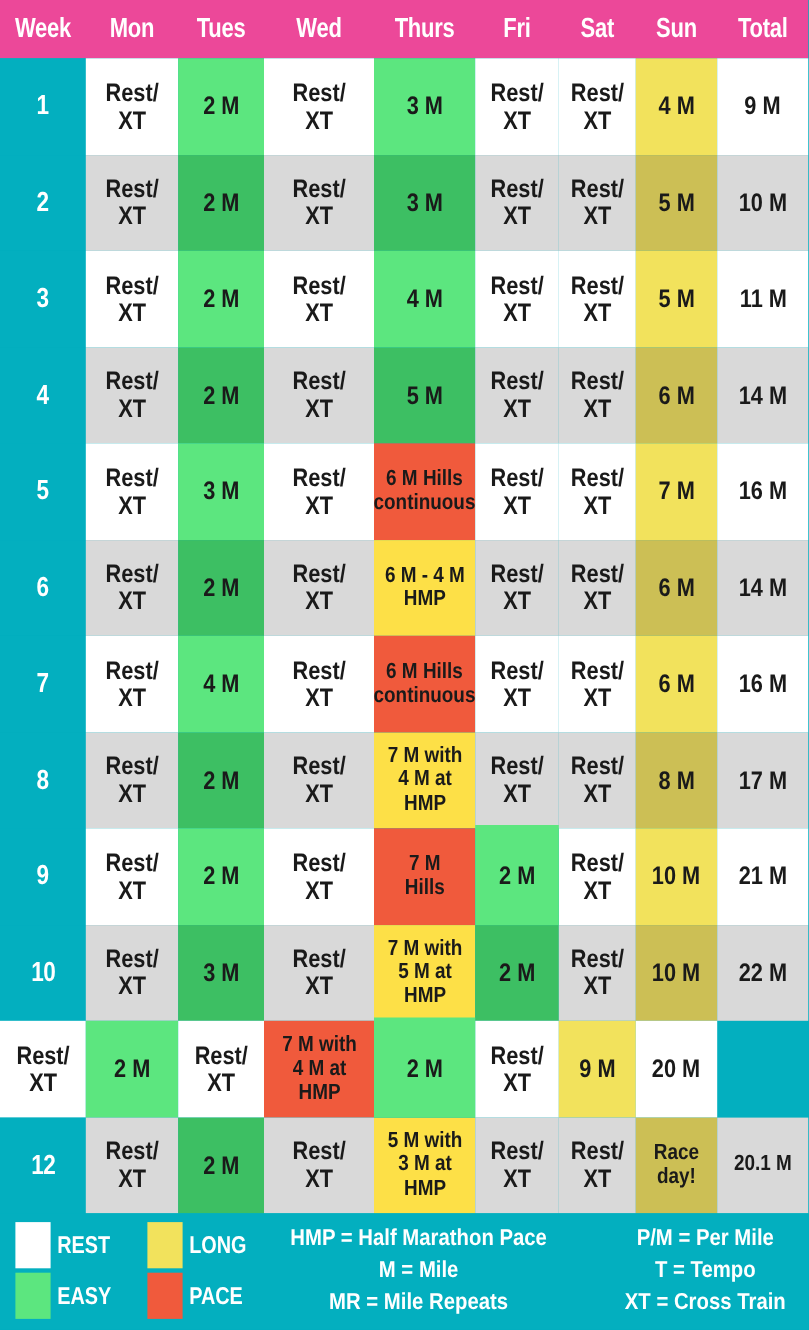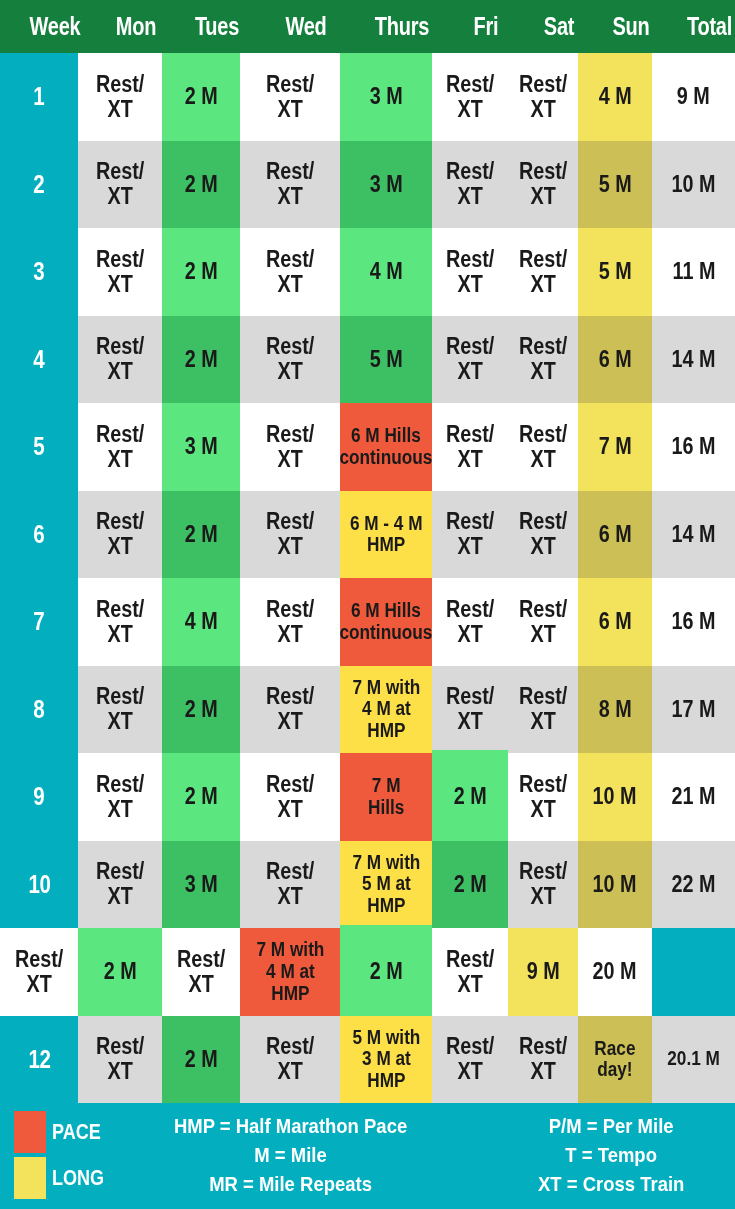--- a/index.html
+++ b/index.html
@@ -23,22 +23,21 @@
     height: 1209px;
     background: #03AFBF;
   }
 
   
   .header-row {
     display: grid;
     grid-template-columns: 78px 84px 78px 100px 92px 76px 70px 74px 83px;
     height: 53px;
     align-items: center;
-    background: #15803d;
-    padding-left: 16px;
+    background: #ec4899;
   }
   .header-cell {
     color: #ffffff;
     font-size: 25px;
     font-weight: bold;
     text-align: center;
     letter-spacing: -0.3px;
     transform: scaleX(0.80);
     white-space: nowrap;
     line-height: 1;
@@ -518,28 +517,38 @@
           <span>Race<br>day!</span>
         </div>
         <div class="cell d-white txt-md">
           <span>20.1 M</span>
         </div>
       </div>
     </div>
 
   <div class="legend">
     <div class="legend-keys">
+      <div class="key-col" id="key-col-1">
+          <div class="key-item">
+            <span class="swatch" style="background: rgb(255, 255, 255);"></span>
+            <span class="key-label">REST</span>
+          </div>
+          <div class="key-item">
+            <span class="swatch" style="background: rgb(92, 230, 127);"></span>
+            <span class="key-label">EASY</span>
+          </div>
+        </div>
       <div class="key-col" id="key-col-2">
+          <div class="key-item">
+            <span class="swatch" style="background: rgb(242, 226, 92);"></span>
+            <span class="key-label">LONG</span>
+          </div>
           <div class="key-item">
             <span class="swatch" style="background: rgb(240, 90, 60);"></span>
             <span class="key-label">PACE</span>
-          </div>
-          <div class="key-item">
-            <span class="swatch" style="background: rgb(242, 226, 92);"></span>
-            <span class="key-label">LONG</span>
           </div>
         </div>
     </div>
     <div class="legend-defs">
       <div class="def-col" id="def-col-1">
           <div class="def-line">HMP = Half Marathon Pace</div>
           <div class="def-line">M = Mile</div>
           <div class="def-line">MR = Mile Repeats</div>
         </div>
       <div class="def-col" id="def-col-2">

